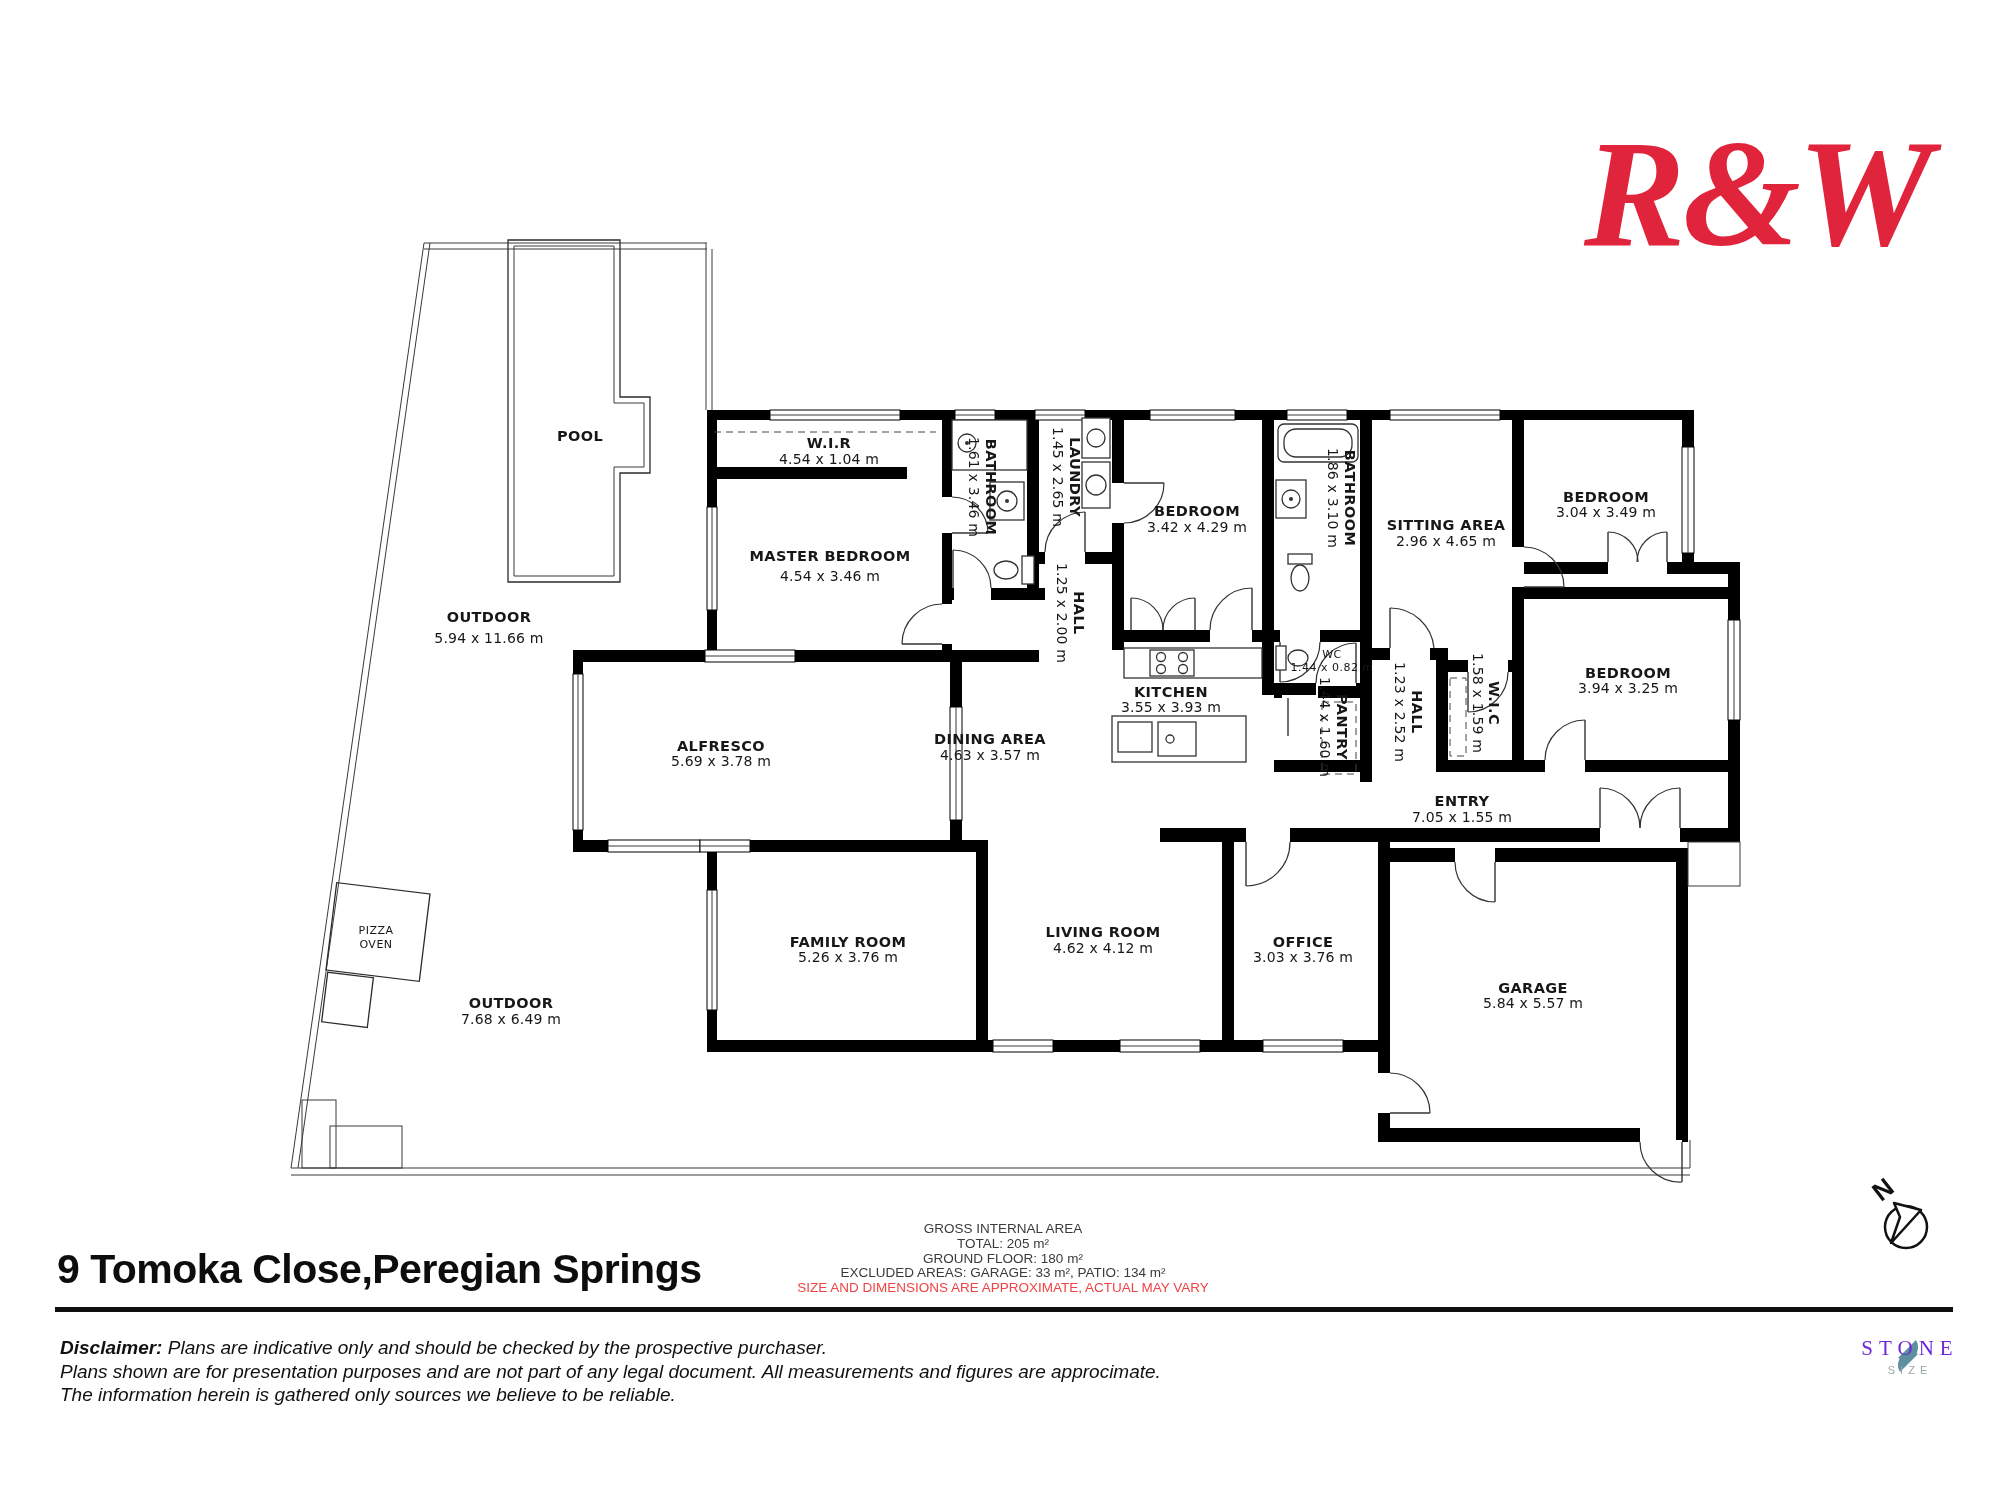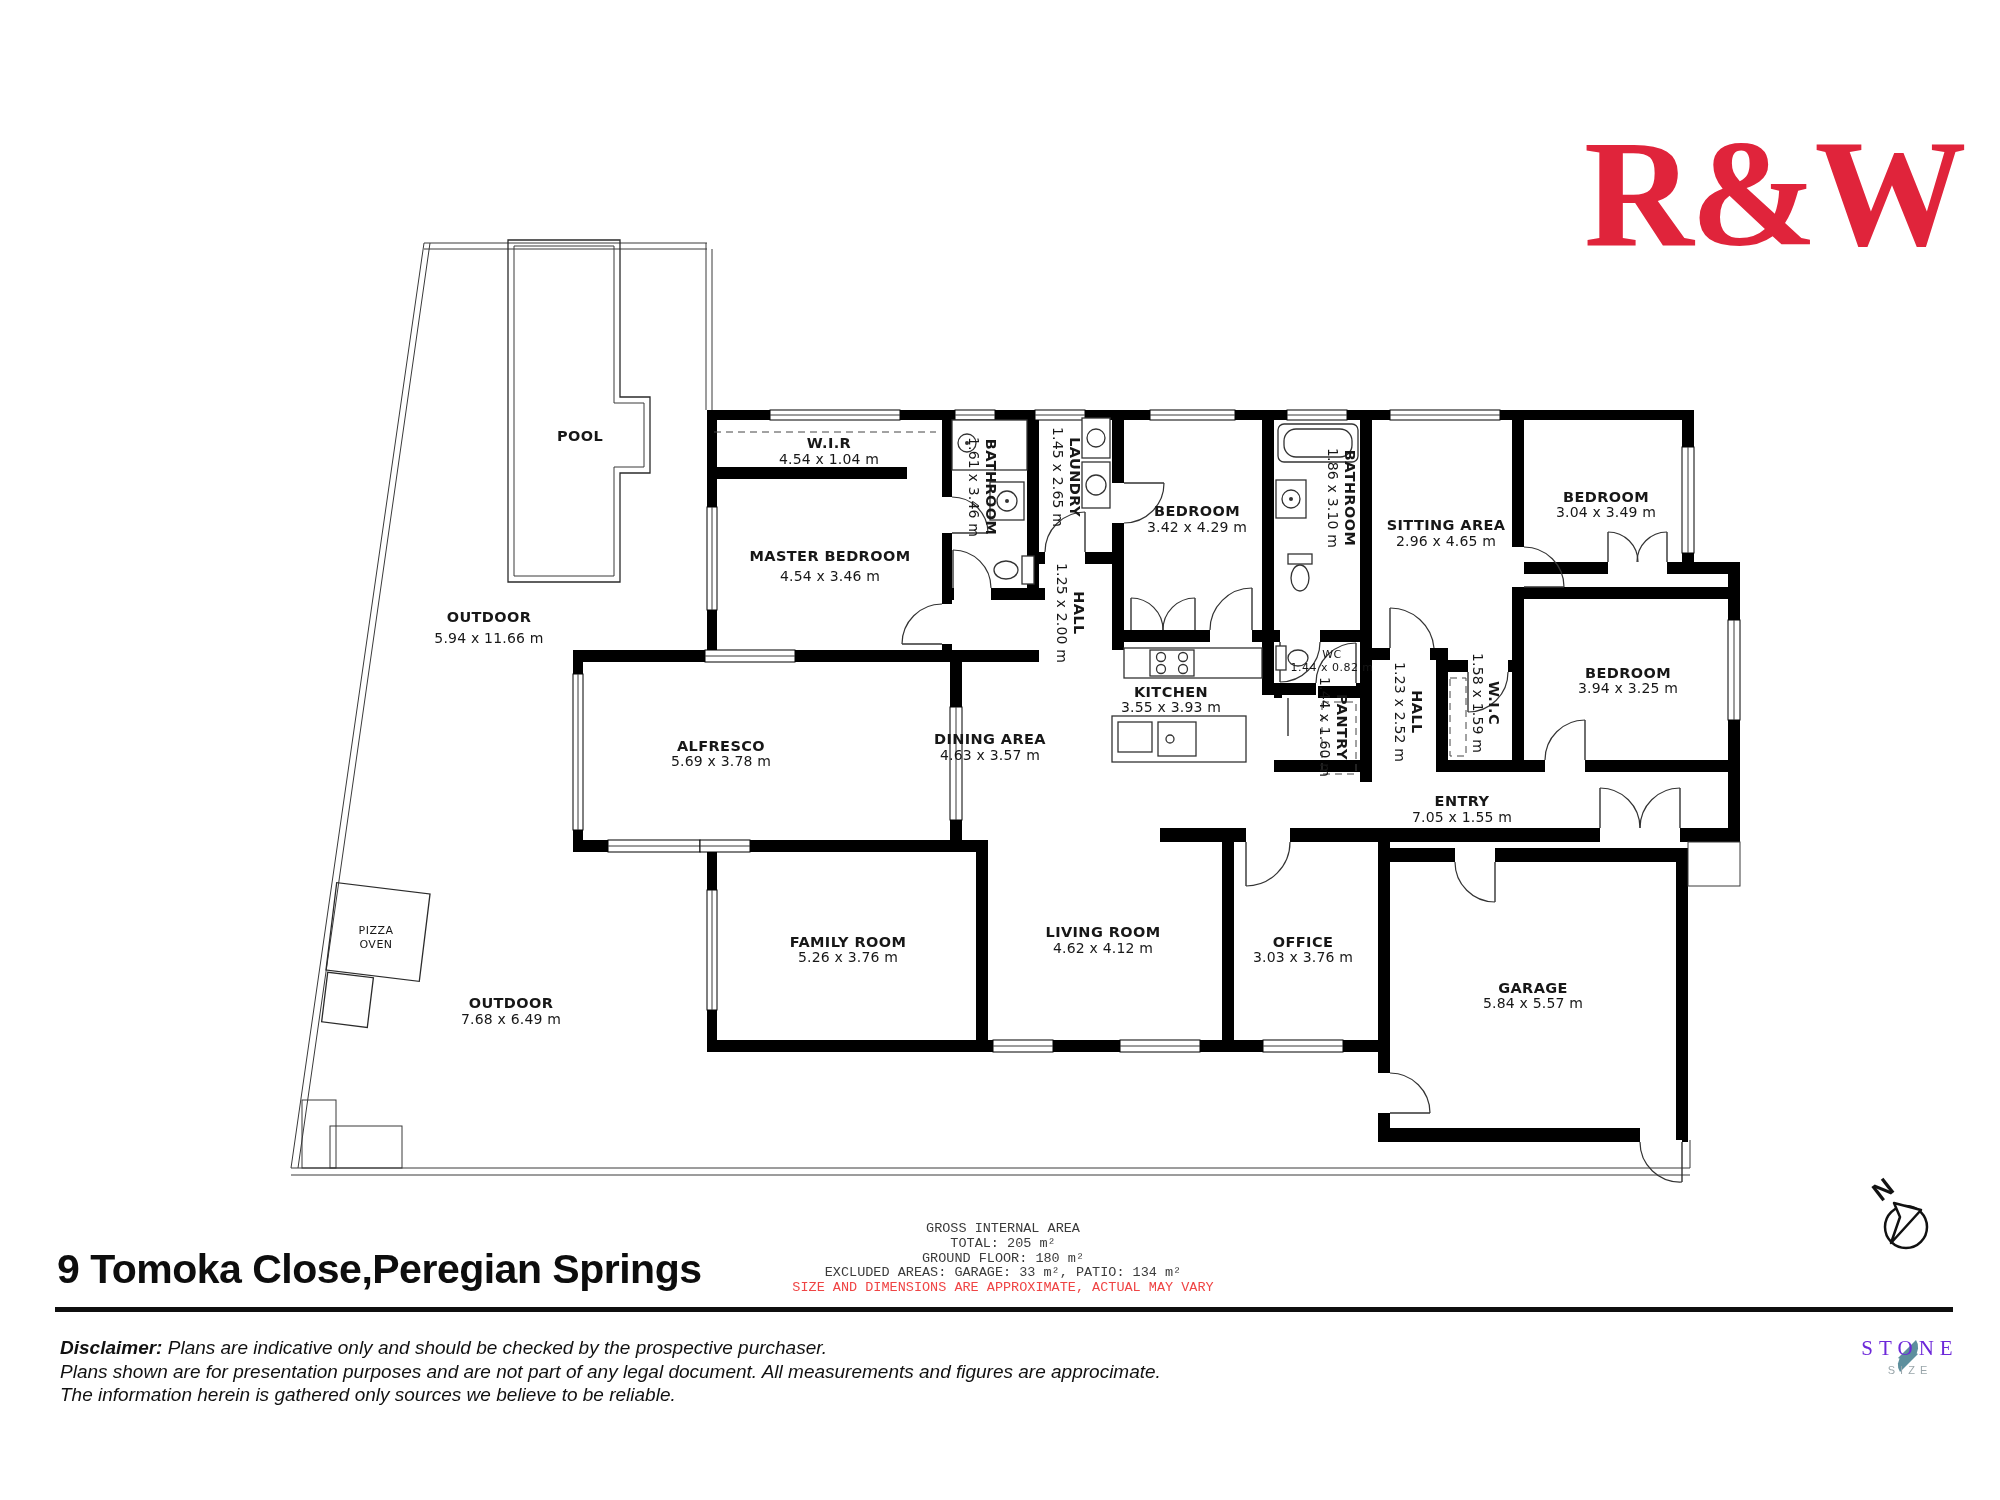--- a/index.html
+++ b/index.html
@@ -11,26 +11,26 @@
   .thin{fill:none;stroke:#2b2b2b;stroke-width:1.3;}
   .xthin{fill:none;stroke:#3a3a3a;stroke-width:1;}
   .arc{fill:none;stroke:#333;stroke-width:1.2;}
   .leaf{stroke:#333;stroke-width:1.4;}
   .fx{fill:#fff;stroke:#333;stroke-width:1.3;}
   .dash{fill:none;stroke:#444;stroke-width:1;stroke-dasharray:7 5;}
   .lbl{font:600 14.5px "DejaVu Sans",sans-serif;fill:#171717;text-anchor:middle;letter-spacing:.4px;}
   .dim{font:14px "DejaVu Sans",sans-serif;fill:#171717;text-anchor:middle;letter-spacing:.2px;}
   .sm{font:11px "DejaVu Sans",sans-serif;fill:#171717;text-anchor:middle;letter-spacing:.5px;}
   #brand-logo{position:absolute;left:1584px;top:118px;font-family:"Liberation Serif",serif;
-        font-weight:bold;font-size:152px;line-height:1;letter-spacing:-3px;}
+        font-weight:bold;font-size:152px;line-height:1;letter-spacing:-3px;font-style:italic;}
   #address{position:absolute;left:57px;top:1246px;font-size:41px;font-weight:bold;color:#0d0d0d;
         letter-spacing:-.5px;}
   #divider{position:absolute;left:55px;top:1307px;width:1898px;height:5px;background:#0f0f0f;}
   #area-block{position:absolute;left:1003px;top:1222px;transform:translateX(-50%);
-        text-align:center;font-size:13.5px;color:#3b3b3b;line-height:14.8px;white-space:nowrap;font-family:Liberation Mono, monospace;}
+        text-align:center;font-size:13.5px;color:#3b3b3b;line-height:14.8px;white-space:nowrap;}
   #disclaimer{position:absolute;left:60px;top:1336px;font-style:italic;font-size:19px;color:#111;
         line-height:23.5px;}
   #disclaimer b{font-style:italic;}
   #stone{position:absolute;left:1830px;top:1332px;width:160px;text-align:center;}
   #stone .nm{font-family:"Liberation Serif",serif;font-size:21px;letter-spacing:6px;color:#6d28d9;margin-top:4px;}
   #stone .sub{font-size:11px;letter-spacing:5px;color:#9aa6ab;margin-top:3px;}
 </style>
 </head>
 <body>
 

